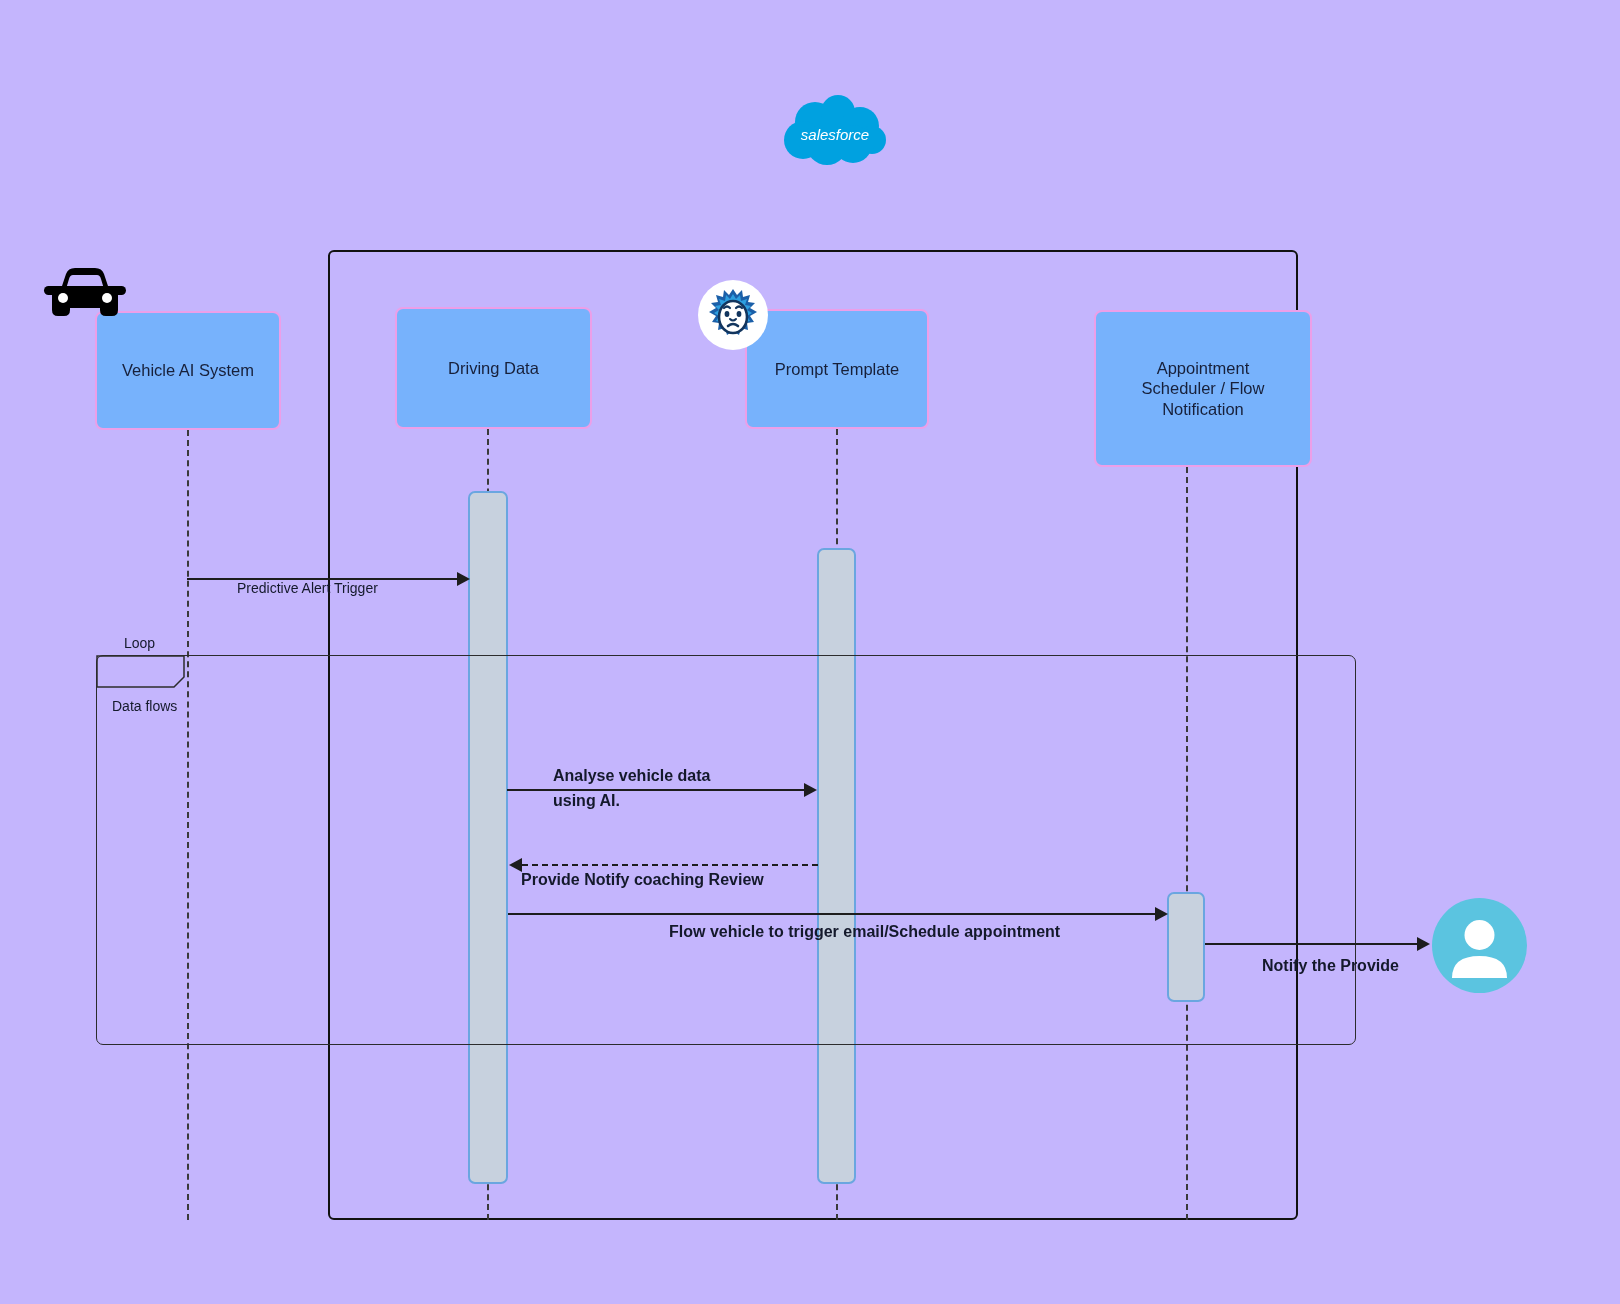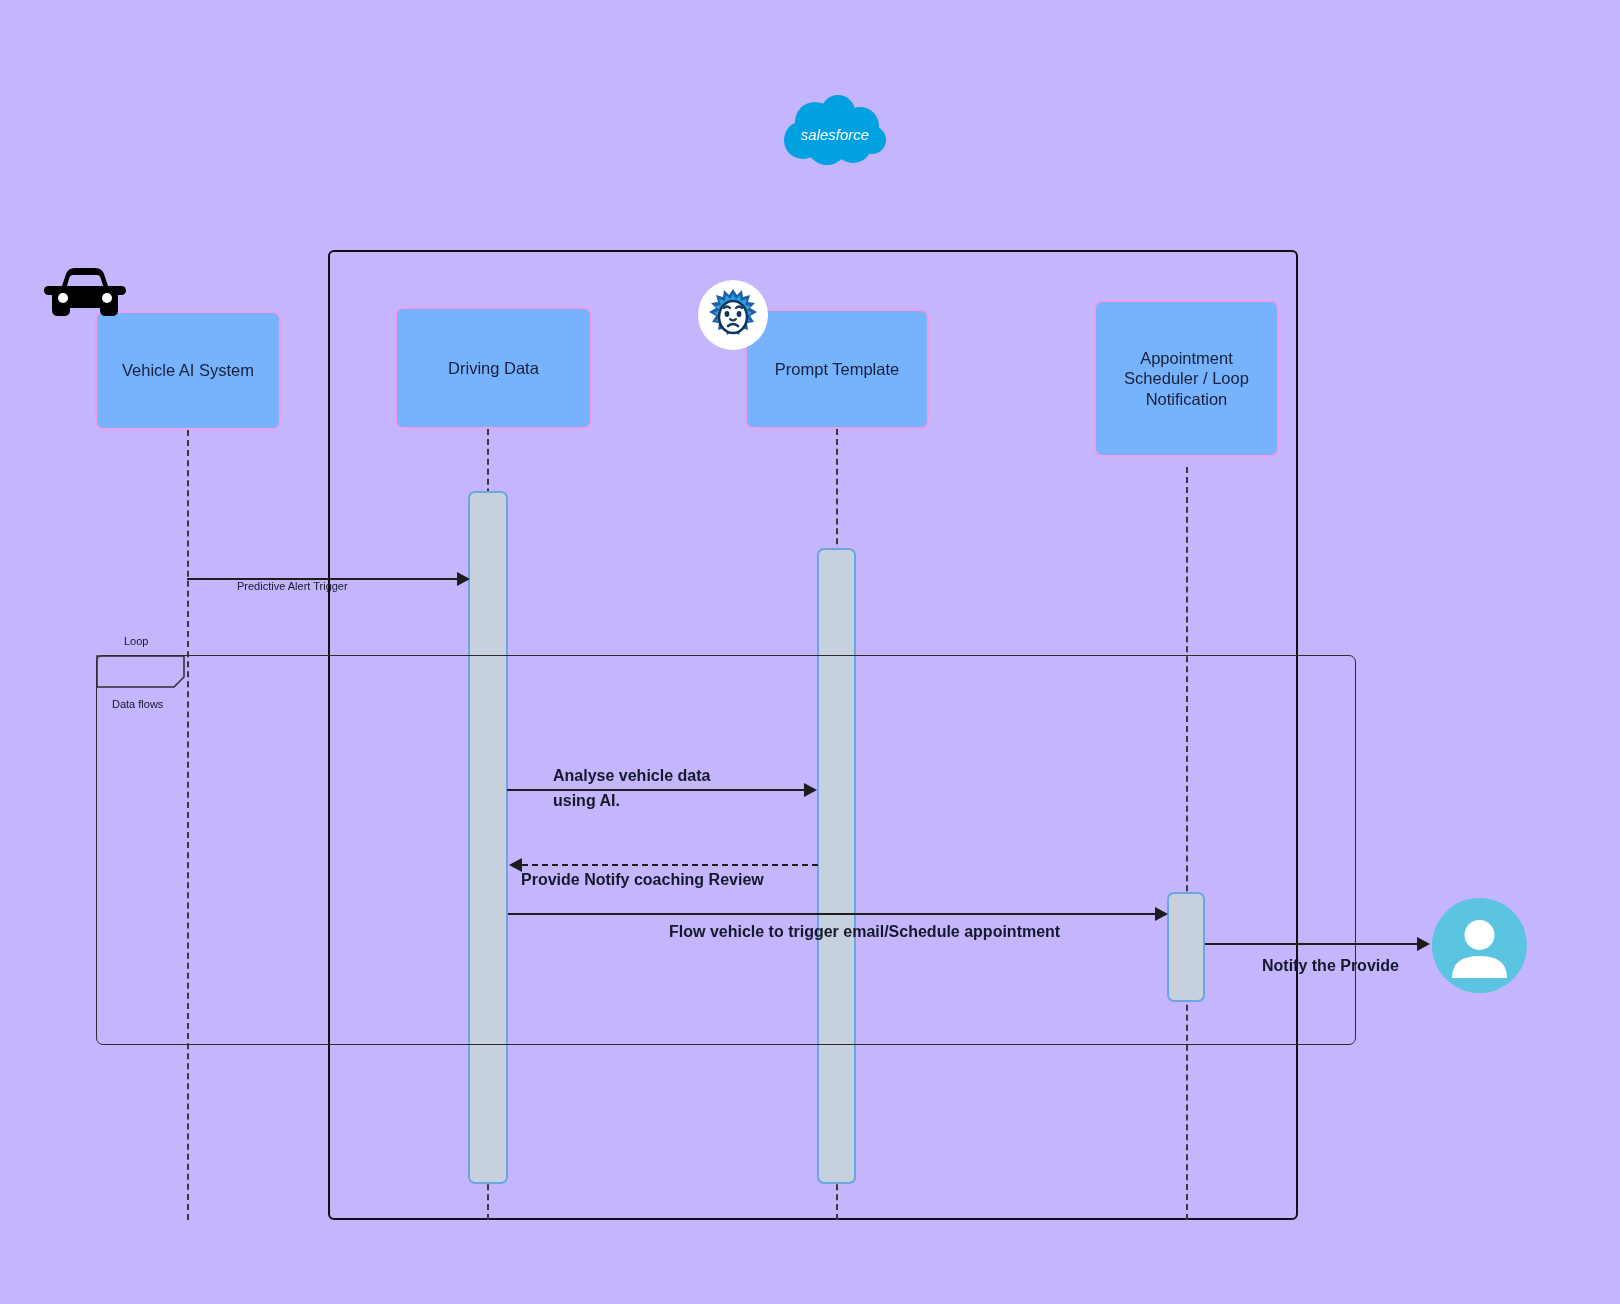--- a/index.html
+++ b/index.html
@@ -44,21 +44,21 @@
     justify-content: center;
     text-align: center;
     font-size: 16.5px;
     line-height: 1.22;
     color: #17203a;
     padding: 4px 24px;
   }
   .p-vehicle      { left: 95px;  top: 311px; width: 186px; height: 119px; }
   .p-driving      { left: 395px; top: 307px; width: 197px; height: 122px; }
   .p-prompt       { left: 745px; top: 309px; width: 184px; height: 120px; }
-  .p-appointment  { left: 1094px;top: 300px; width: 185px; height: 157px; }
+  .p-appointment  { left: 1094px;top: 310px; width: 218px; height: 157px; }
 
   
   .lifeline {
     width: 0;
     border-left: 2px dashed #3a3a3a;
   }
   .ll-vehicle     { left: 187px;  top: 430px; height: 790px; }
   .ll-driving     { left: 487px;  top: 429px; height: 791px; }
   .ll-prompt      { left: 836px;  top: 429px; height: 791px; }
   .ll-appointment { left: 1186px; top: 467px; height: 753px; }
@@ -95,21 +95,21 @@
     color: #18202f;
   }
   .loop-caption {
     left: 112px; top: 698px;
     font-size: 16.5px;
     color: #18202f;
   }
 
   
   .msg-label {
-    font-size: 11px;
+    font-size: 14px;
     color: #14192b;
     white-space: nowrap;
   }
   .msg-label.bold { font-weight: bold; font-size: 16px; }
 
   .hline {
     height: 0;
     border-top: 2px solid #1d1d1d;
   }
   .hline.dashed {
@@ -203,21 +203,21 @@
     <span>Driving Data</span>
   </div>
 
   <div class="abs participant p-prompt">
     <span>Prompt Template</span>
   </div>
 
   <div class="abs participant p-appointment">
     <span>
       <span>Appointment</span><br>
-      <span>Scheduler / Loop</span><br>
+      <span>Scheduler / Flow</span><br>
       <span>Notification</span>
     </span>
   </div>
 
   <div class="abs car-icon">
     <svg viewBox="0 0 90 70" width="90" height="70" aria-hidden="true">
       <g fill="#000000">
         <path d="M20 32 L26 14 Q28 8 35 8 L55 8 Q62 8 64 14 L70 32 Z
                  M33 15 Q30 15 29 19 L26 29 L64 29 L61 19 Q60 15 57 15 Z"></path>
         <rect x="4" y="26" width="82" height="9" rx="4.5"></rect>

